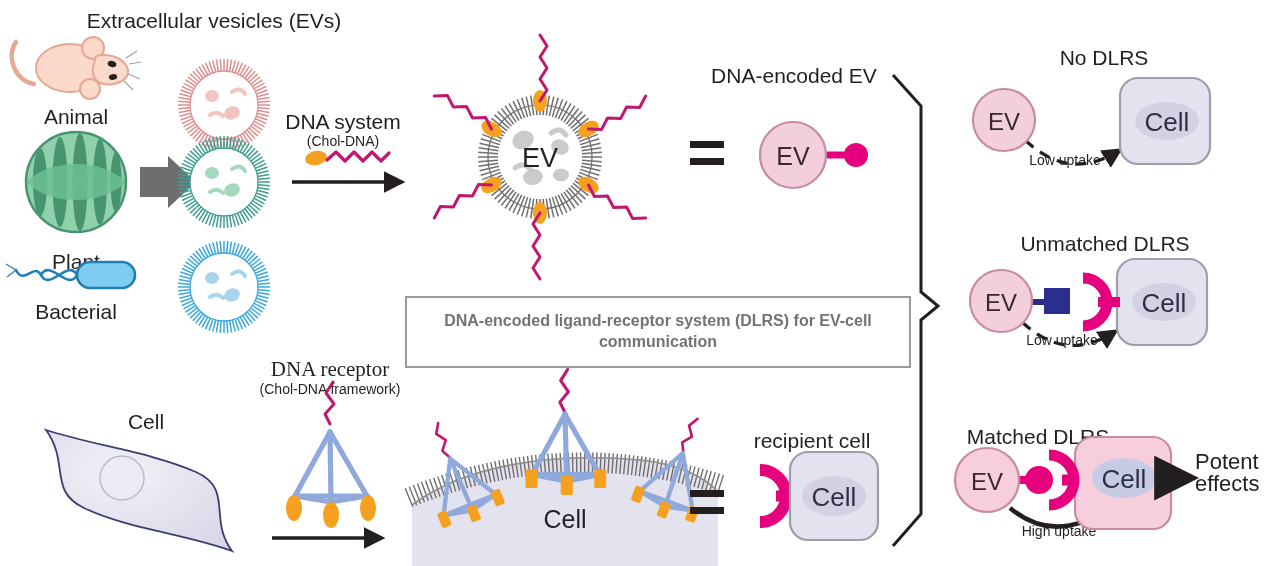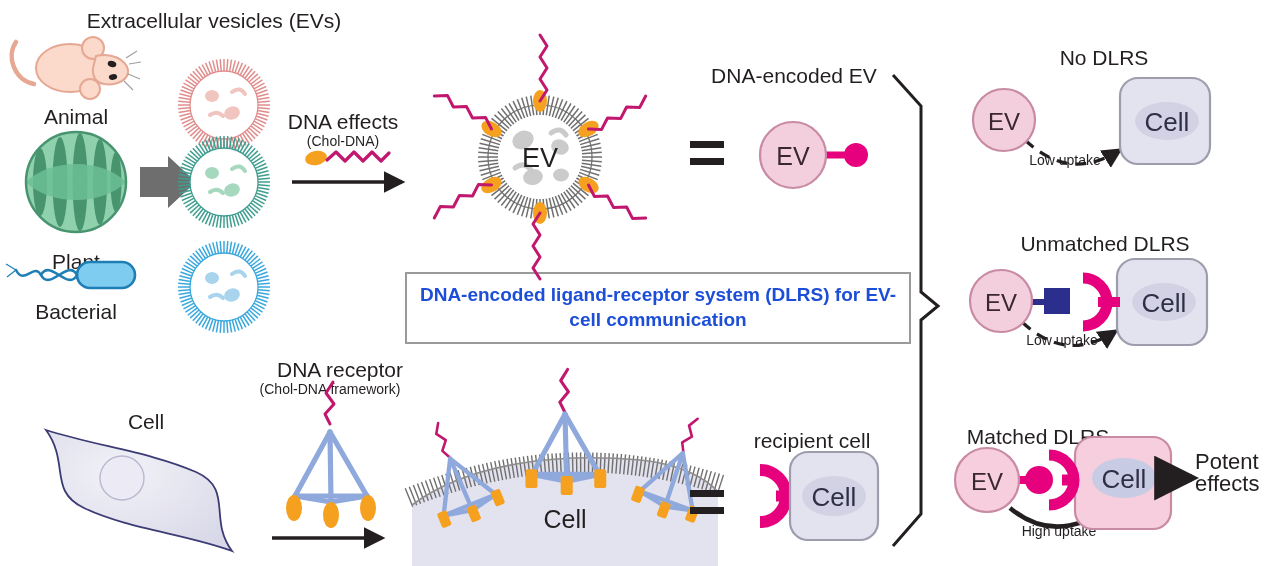--- a/index.html
+++ b/index.html
@@ -7,38 +7,38 @@
   #stage{position:relative;width:1270px;height:442px;padding-left:24px;}
   .lbl{position:absolute;white-space:nowrap;line-height:1.12;}
   .ttl{font-size:21px;}
   .ttl-s{font-size:22px;}
   .sub{font-size:14px;}
   .small{font-size:14px;}
   .ctr{text-align:center;transform:translateX(-50%);}
   svg{position:absolute;left:0;top:0;overflow:visible;}
   .dlrs-box{position:absolute;border:2px solid #9a9a9a;background:#fff;
             display:flex;align-items:center;justify-content:center;text-align:center;
-            font-weight:bold;font-size:19px;line-height:1.3;color:#1d4ed8;}
+            font-weight:bold;font-size:16px;line-height:1.3;color:#737373;margin-top:24px;}
 </style>
 </head>
 <body>
 
 <div id="stage">
 
   <div class="lbl ttl ctr" style="left:214px;top:9px;">Extracellular vesicles (EVs)</div>
   <div class="lbl ttl ctr" style="left:76px;top:105px;">Animal</div>
   <div class="lbl ttl ctr" style="left:76px;top:250px;">Plant</div>
   <div class="lbl ttl ctr" style="left:76px;top:300px;">Bacterial</div>
 
-  <div class="lbl ttl ctr" style="left:343px;top:110px;">DNA effects</div>
+  <div class="lbl ttl ctr" style="left:343px;top:110px;">DNA system</div>
   <div class="lbl sub ctr" style="left:343px;top:134px;">(Chol-DNA)</div>
 
   <div class="lbl ttl ctr" style="left:794px;top:64px;text-align:center;">DNA-encoded EV</div>
 
-  <div class="lbl ttl ctr" style="left:340px;top:358px;">DNA receptor</div>
+  <div class="lbl ttl ctr" style="left:330px;top:358px;font-family:Liberation Serif, serif;">DNA receptor</div>
   <div class="lbl sub ctr" style="left:330px;top:382px;">(Chol-DNA framework)</div>
 
   <div class="lbl ttl ctr" style="left:146px;top:410px;">Cell</div>
 
   <div class="lbl ttl ctr" style="left:812px;top:429px;">recipient cell</div>
 
   <div class="lbl ttl ctr" style="left:1104px;top:46px;">No DLRS</div>
   <div class="lbl ttl ctr" style="left:1098px;top:232px;margin-left:7px;">Unmatched DLRS</div>
   <div class="lbl ttl ctr" style="left:1038px;top:413px;margin-top:12px;">Matched DLRS</div>
 

